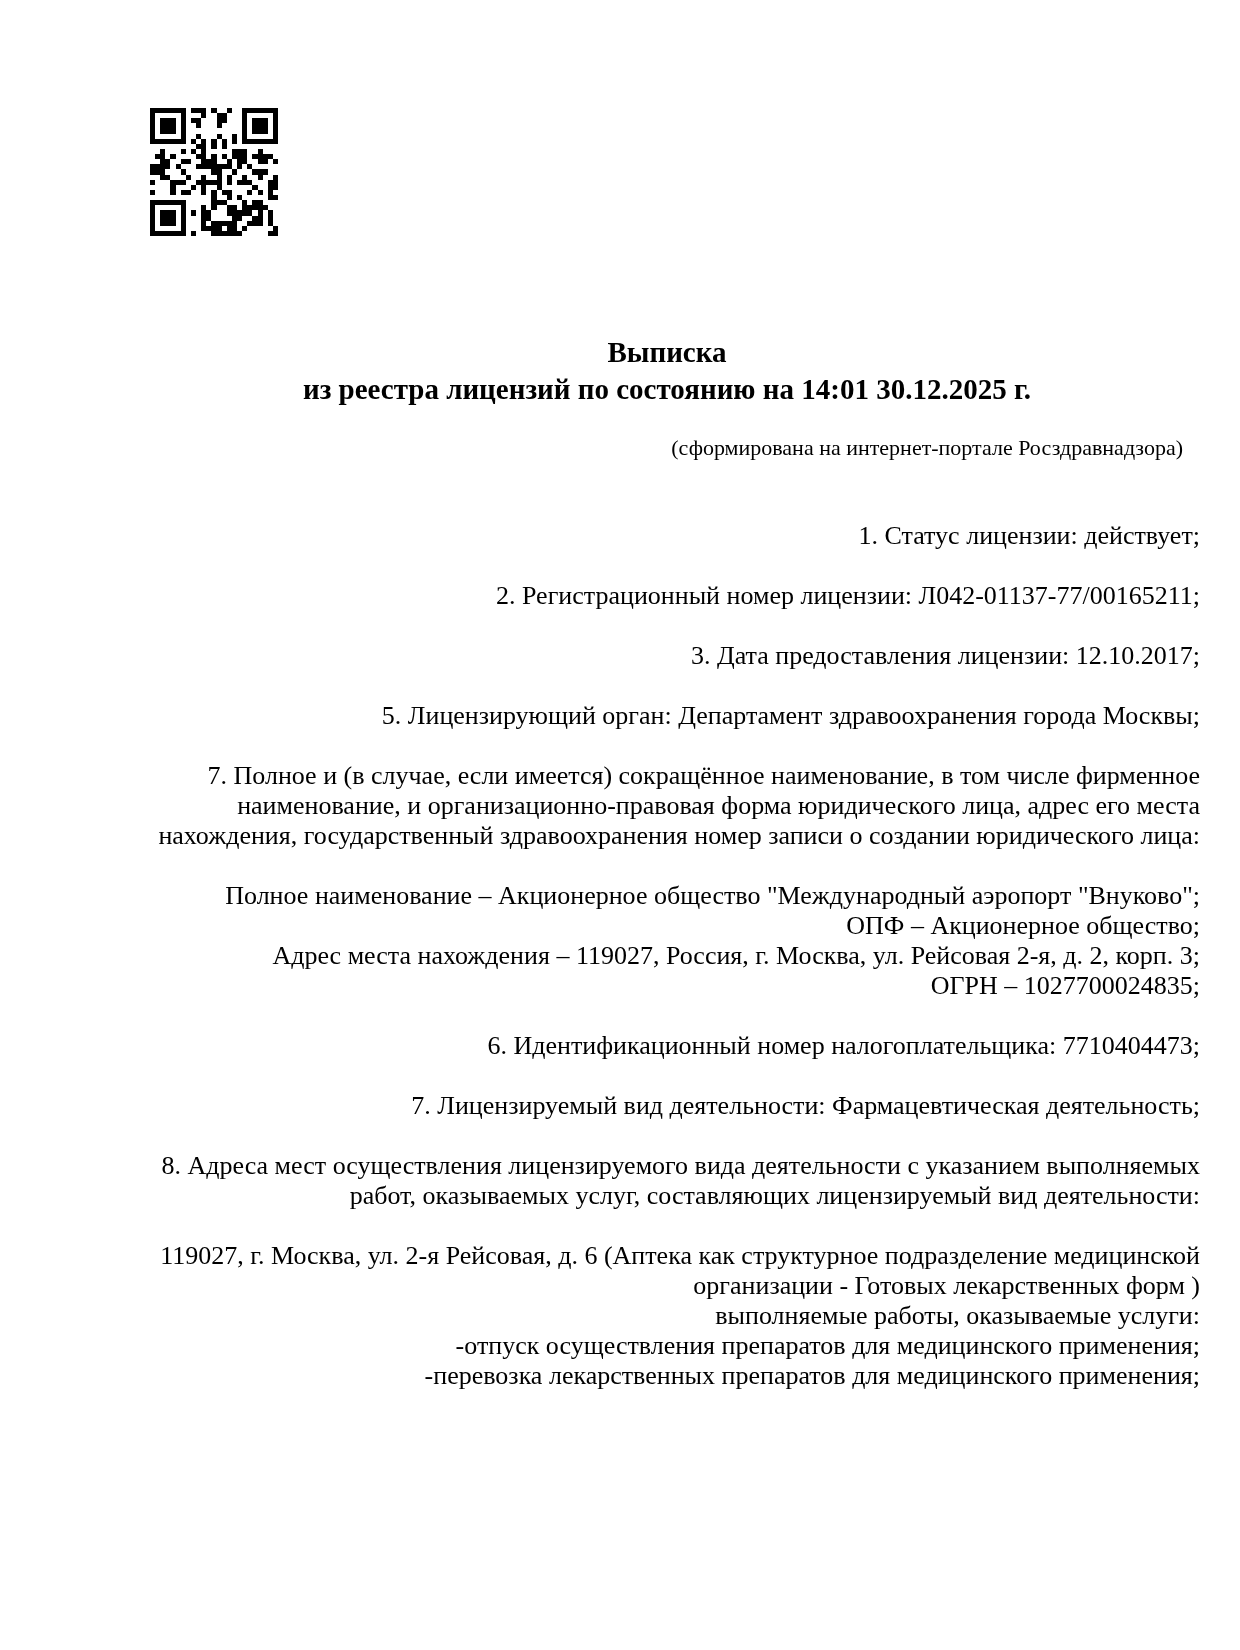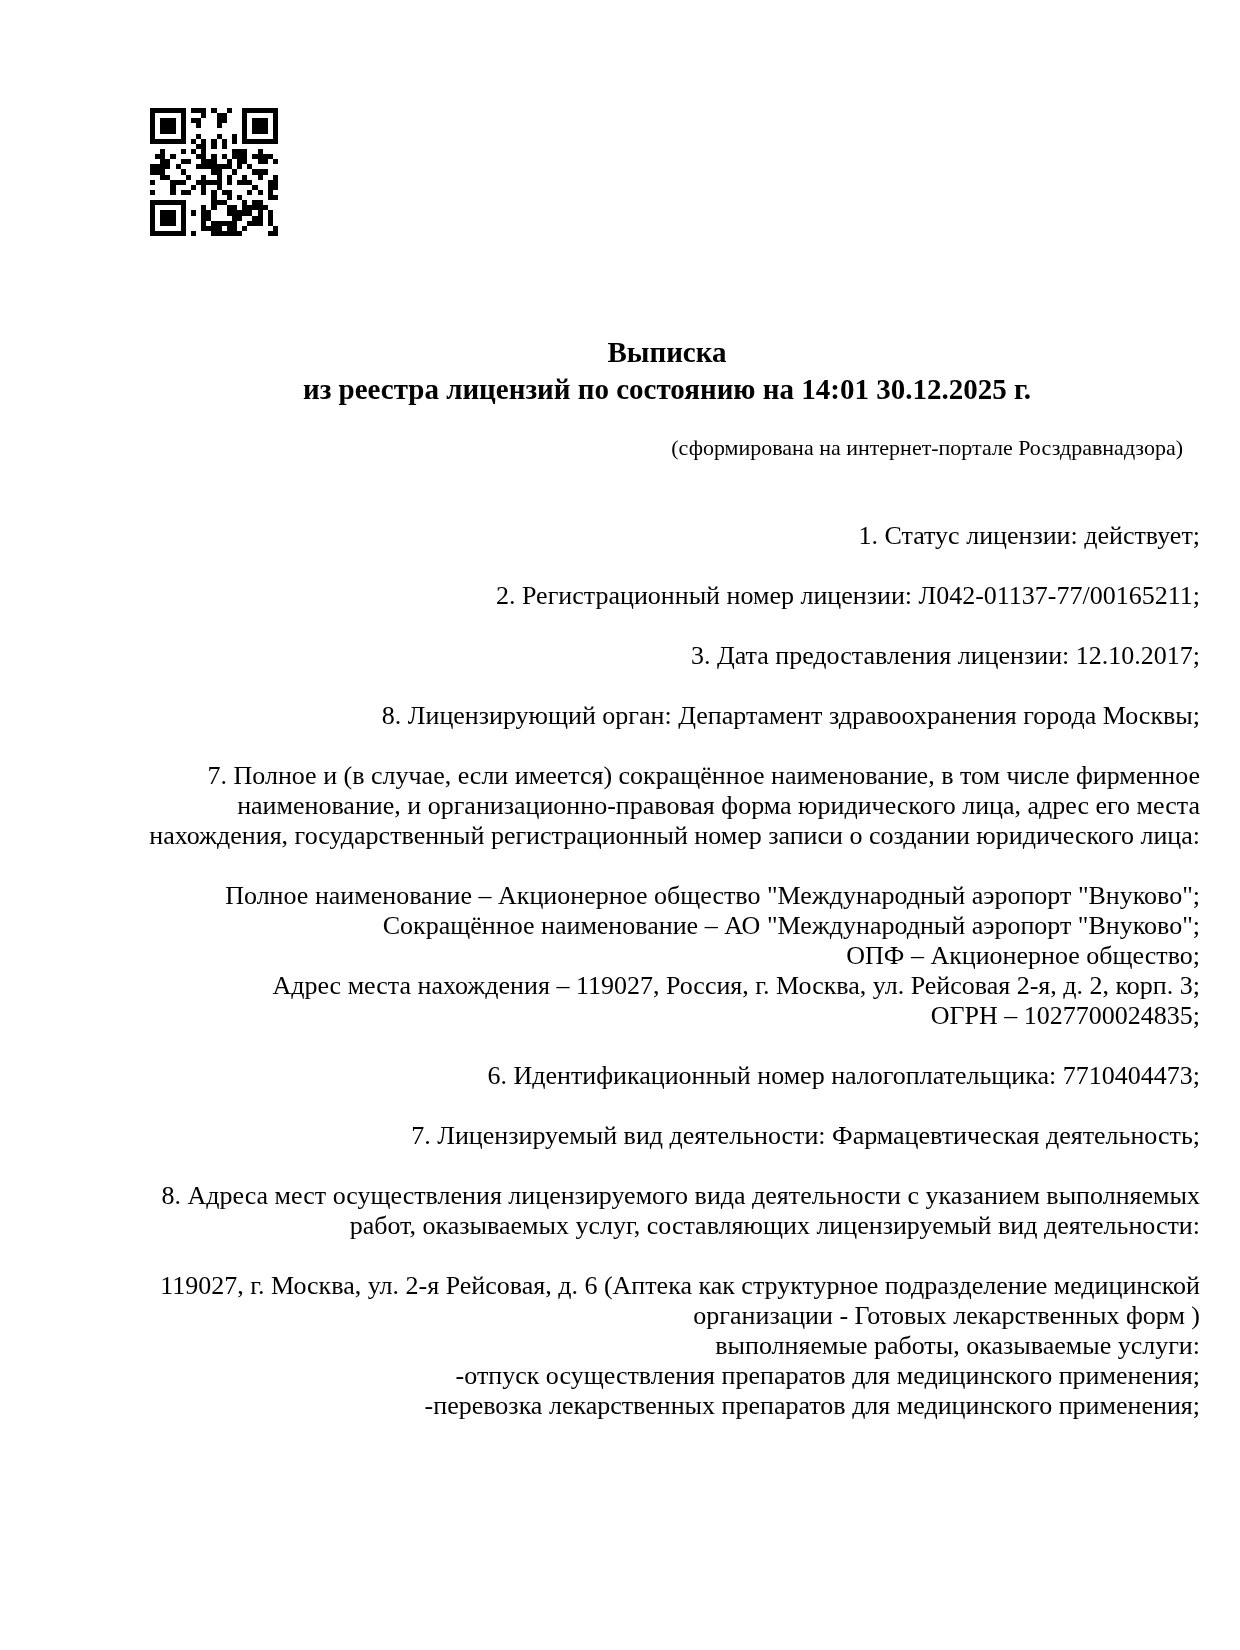--- a/index.html
+++ b/index.html
@@ -363,30 +363,29 @@
       <div class="para">
         <div class="line">1. Статус лицензии: действует;</div>
       </div>
       <div class="para">
         <div class="line">2. Регистрационный номер лицензии: Л042-01137-77/00165211;</div>
       </div>
       <div class="para">
         <div class="line">3. Дата предоставления лицензии: 12.10.2017;</div>
       </div>
       <div class="para">
-        <div class="line">8. Лицензирующий орган: Департамент здравоохранения города Москвы;</div>
+        <div class="line">5. Лицензирующий орган: Департамент здравоохранения города Москвы;</div>
       </div>
       <div class="para">
         <div class="line">7. Полное и (в случае, если имеется) сокращённое наименование, в том числе фирменное</div>
         <div class="line">наименование, и организационно-правовая форма юридического лица, адрес его места</div>
-        <div class="line">нахождения, государственный регистрационный номер записи о создании юридического лица:</div>
+        <div class="line">нахождения, государственный здравоохранения номер записи о создании юридического лица:</div>
       </div>
       <div class="para">
         <div class="line">Полное наименование – Акционерное общество "Международный аэропорт "Внуково";</div>
-        <div class="line">Сокращённое наименование – АО "Международный аэропорт "Внуково";</div>
         <div class="line">ОПФ – Акционерное общество;</div>
         <div class="line">Адрес места нахождения – 119027, Россия, г. Москва, ул. Рейсовая 2-я, д. 2, корп. 3;</div>
         <div class="line">ОГРН – 1027700024835;</div>
       </div>
       <div class="para">
         <div class="line">6. Идентификационный номер налогоплательщика: 7710404473;</div>
       </div>
       <div class="para">
         <div class="line">7. Лицензируемый вид деятельности: Фармацевтическая деятельность;</div>
       </div>

